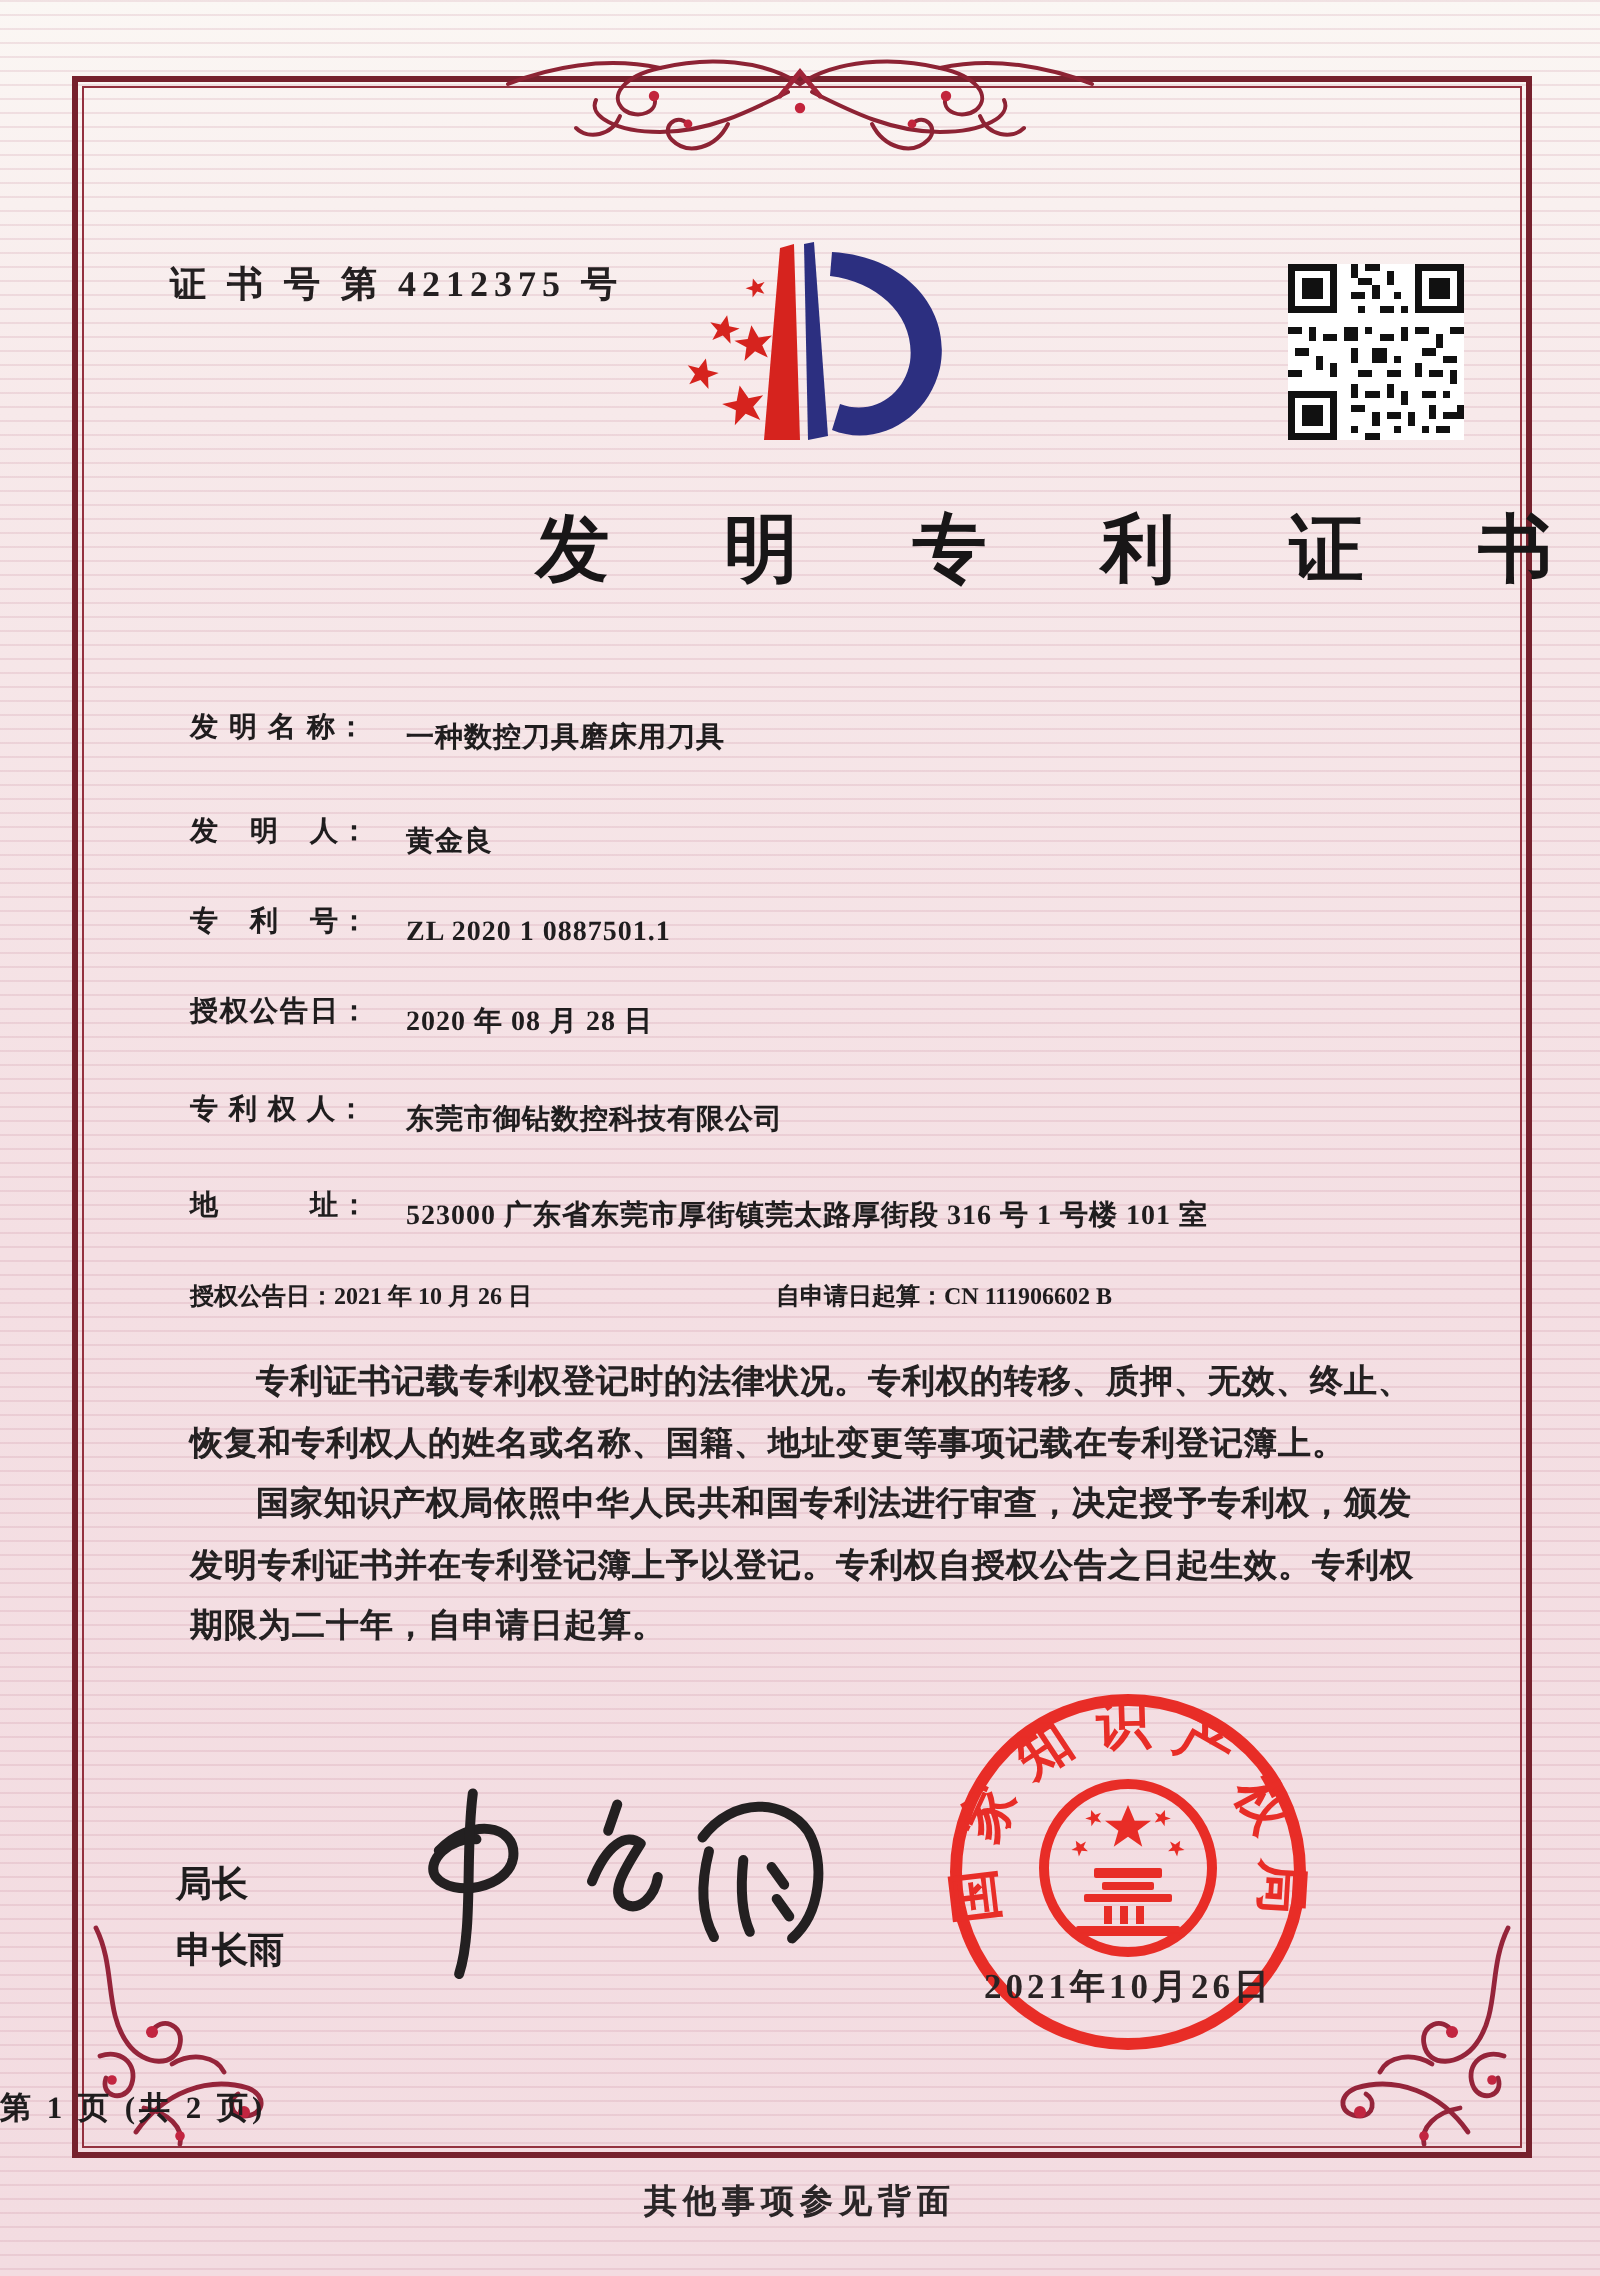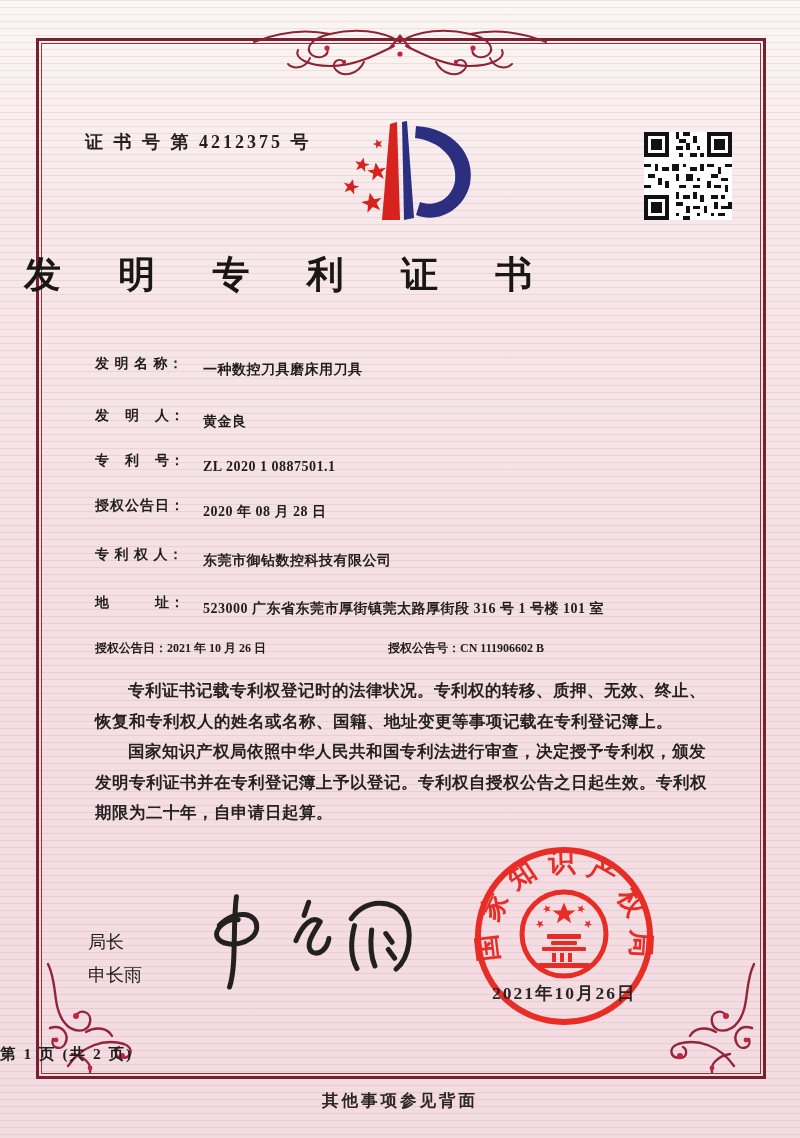--- a/index.html
+++ b/index.html
@@ -22,34 +22,34 @@
   .frame .frame-inner {
     position:absolute; inset:2px; border:1px solid #94313f;
   }
   .cert-number {
     position:absolute; left:85px; top:130px; font-size:18px; font-weight:700;
     letter-spacing:3px; color:#242021;
   }
   .logo { position:absolute; left:330px; top:108px; width:152px; height:132px; }
   .qr   { position:absolute; left:644px; top:132px; width:88px; height:88px; }
   .title {
-    position:absolute; left:0; top:250px; width:100%; text-align:left;
+    position:absolute; left:0; top:250px; width:100%; text-align:right;
     font-size:37px; font-weight:700; letter-spacing:24px; text-indent:24px; color:#181617;
   }
   .field-row { position:absolute; left:95px; font-size:14px; font-weight:700; }
   .field-row .lbl { display:inline-block; width:108px; vertical-align:top; letter-spacing:1px; }
   .field-row .val { display:inline-block; width:480px; vertical-align:top; line-height:29px; letter-spacing:0.5px; }
   .row-grant { position:absolute; left:95px; top:640px; width:620px; font-size:12px; font-weight:700; }
   .row-grant .col-r { position:absolute; left:293px; top:0; }
   .paragraphs {
     position:absolute; left:95px; top:676px; width:616px;
     font-size:16.5px; font-weight:700; line-height:30.5px; letter-spacing:0.5px; color:#242122;
   }
   .paragraphs p { text-indent:2em; }
-  .sig-block { position:absolute; left:88px; top:926px; font-size:18px; font-weight:400; line-height:33px; }
+  .sig-block { position:absolute; left:88px; top:926px; font-size:18px; font-weight:700; line-height:33px; }
   .signature { position:absolute; left:192px; top:882px; width:246px; height:118px; transform:rotate(-2deg); }
   .seal { position:absolute; left:468px; top:840px; width:192px; height:192px; opacity:0.94; }
   .seal-date {
     position:absolute; left:492px; top:981px; width:220px;
     font-size:17.5px; font-weight:700; letter-spacing:2px; color:#2a2425;
   }
   .footer-page {
     position:absolute; left:0; top:1044px; width:100%; 
     font-size:15.5px; font-weight:700; letter-spacing:2px;
   }
@@ -223,21 +223,21 @@
   </div>
   <div class="field-row" style="top:546px">
     <span class="lbl">专 利 权 人：</span><span class="val">东莞市御钻数控科技有限公司</span>
   </div>
   <div class="field-row" style="top:594px">
     <span class="lbl">地　　　址：</span><span class="val">523000 广东省东莞市厚街镇莞太路厚街段 316 号 1 号楼 101 室</span>
   </div>
 
   <div class="row-grant">
     <span class="col-l"><span>授权公告日：</span><span>2021 年 10 月 26 日</span></span>
-    <span class="col-r"><span>授权公告号：</span><span>CN 111906602 B</span></span>
+    <span class="col-r"><span>自申请日起算：</span><span>CN 111906602 B</span></span>
   </div>
 
   <div class="paragraphs">
     <p>专利证书记载专利权登记时的法律状况。专利权的转移、质押、无效、终止、恢复和专利权人的姓名或名称、国籍、地址变更等事项记载在专利登记簿上。</p>
     <p>国家知识产权局依照中华人民共和国专利法进行审查，决定授予专利权，颁发发明专利证书并在专利登记簿上予以登记。专利权自授权公告之日起生效。专利权期限为二十年，自申请日起算。</p>
   </div>
 
   <div class="sig-block">
     <div>局长</div>
     <div>申长雨</div>

